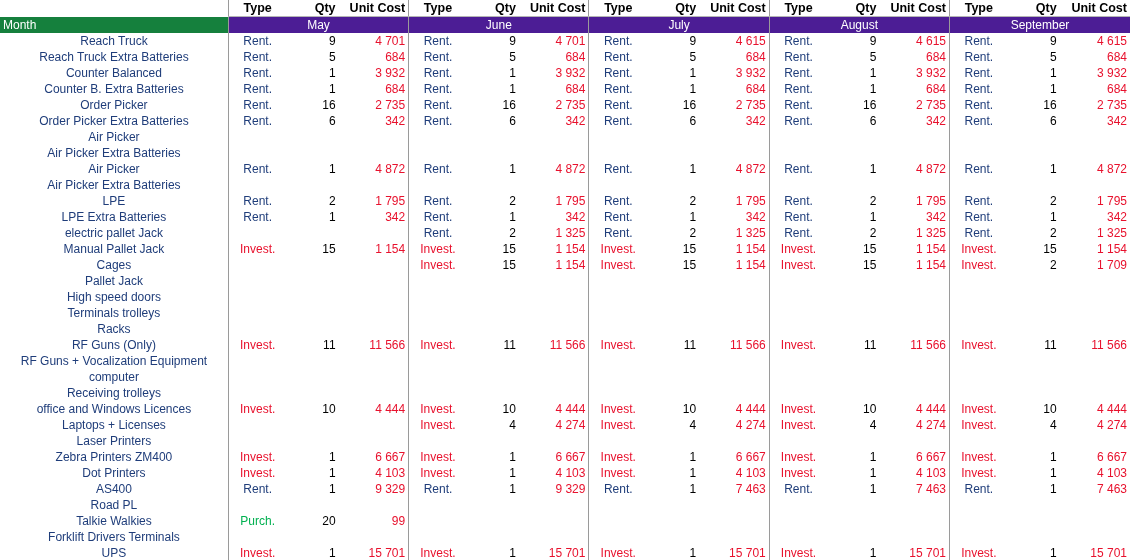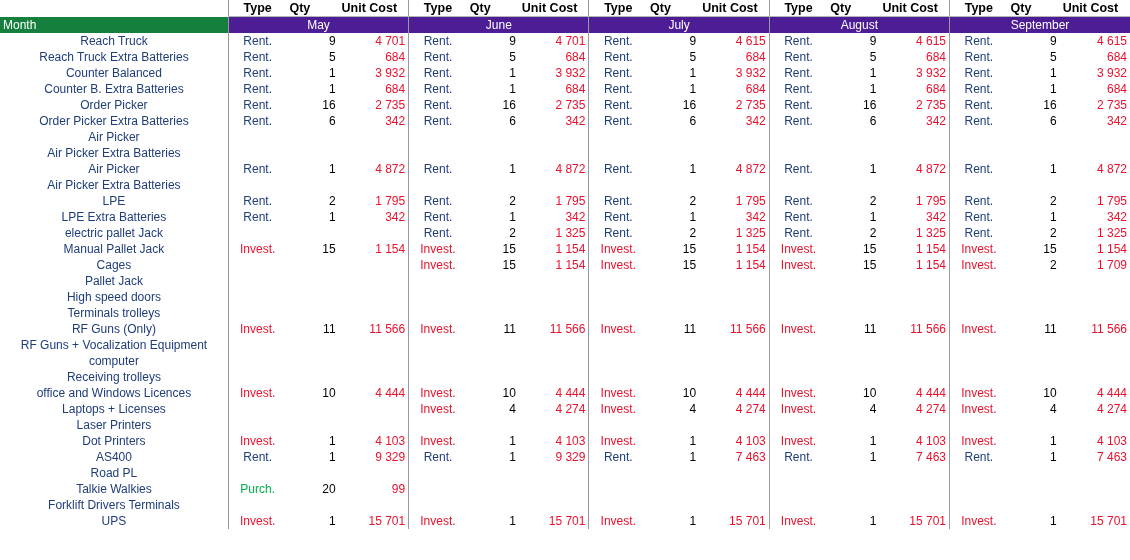--- a/index.html
+++ b/index.html
@@ -44,20 +44,21 @@
   col.c-cost  { width: 70px; }
 
   
   .sep-left { border-left: 1px solid #9a9a9a; }
 
   
   tr.hdr td {
     font-weight: bold;
     color: #000000;
     font-size: 12.5px;
+    text-align: right;
     border-bottom: 1px solid #b5b5b5;
     padding-bottom: 0px;
   }
   tr.hdr td.h-type { text-align: center; }
   tr.hdr td.h-label { border-bottom: none; }
 
   
   tr.monthrow td {
     background: #4c1d95;
     color: #ffffff;
@@ -461,20 +462,38 @@
           <td class="qty"></td>
           <td class="cost"></td>
           <td class="type sep-left"></td>
           <td class="qty"></td>
           <td class="cost"></td>
           <td class="type sep-left"></td>
           <td class="qty"></td>
           <td class="cost"></td>
         </tr>
         <tr>
+          <td class="label">Racks</td>
+          <td class="type sep-left"></td>
+          <td class="qty"></td>
+          <td class="cost"></td>
+          <td class="type sep-left"></td>
+          <td class="qty"></td>
+          <td class="cost"></td>
+          <td class="type sep-left"></td>
+          <td class="qty"></td>
+          <td class="cost"></td>
+          <td class="type sep-left"></td>
+          <td class="qty"></td>
+          <td class="cost"></td>
+          <td class="type sep-left"></td>
+          <td class="qty"></td>
+          <td class="cost"></td>
+        </tr>
+        <tr>
           <td class="label">RF Guns (Only)</td>
           <td class="type sep-left invest">Invest.</td>
           <td class="qty">11</td>
           <td class="cost">11 566</td>
           <td class="type sep-left invest">Invest.</td>
           <td class="qty">11</td>
           <td class="cost">11 566</td>
           <td class="type sep-left invest">Invest.</td>
           <td class="qty">11</td>
           <td class="cost">11 566</td>
@@ -585,20 +604,38 @@
           <td class="cost"></td>
           <td class="type sep-left"></td>
           <td class="qty"></td>
           <td class="cost"></td>
           <td class="type sep-left"></td>
           <td class="qty"></td>
           <td class="cost"></td>
           <td class="type sep-left"></td>
           <td class="qty"></td>
           <td class="cost"></td>
+        </tr>
+        <tr>
+          <td class="label">Zebra Printers ZM400</td>
+          <td class="type sep-left invest">Invest.</td>
+          <td class="qty">1</td>
+          <td class="cost">6 667</td>
+          <td class="type sep-left invest">Invest.</td>
+          <td class="qty">1</td>
+          <td class="cost">6 667</td>
+          <td class="type sep-left invest">Invest.</td>
+          <td class="qty">1</td>
+          <td class="cost">6 667</td>
+          <td class="type sep-left invest">Invest.</td>
+          <td class="qty">1</td>
+          <td class="cost">6 667</td>
+          <td class="type sep-left invest">Invest.</td>
+          <td class="qty">1</td>
+          <td class="cost">6 667</td>
         </tr>
         <tr>
           <td class="label">Dot Printers</td>
           <td class="type sep-left invest">Invest.</td>
           <td class="qty">1</td>
           <td class="cost">4 103</td>
           <td class="type sep-left invest">Invest.</td>
           <td class="qty">1</td>
           <td class="cost">4 103</td>
           <td class="type sep-left invest">Invest.</td>

